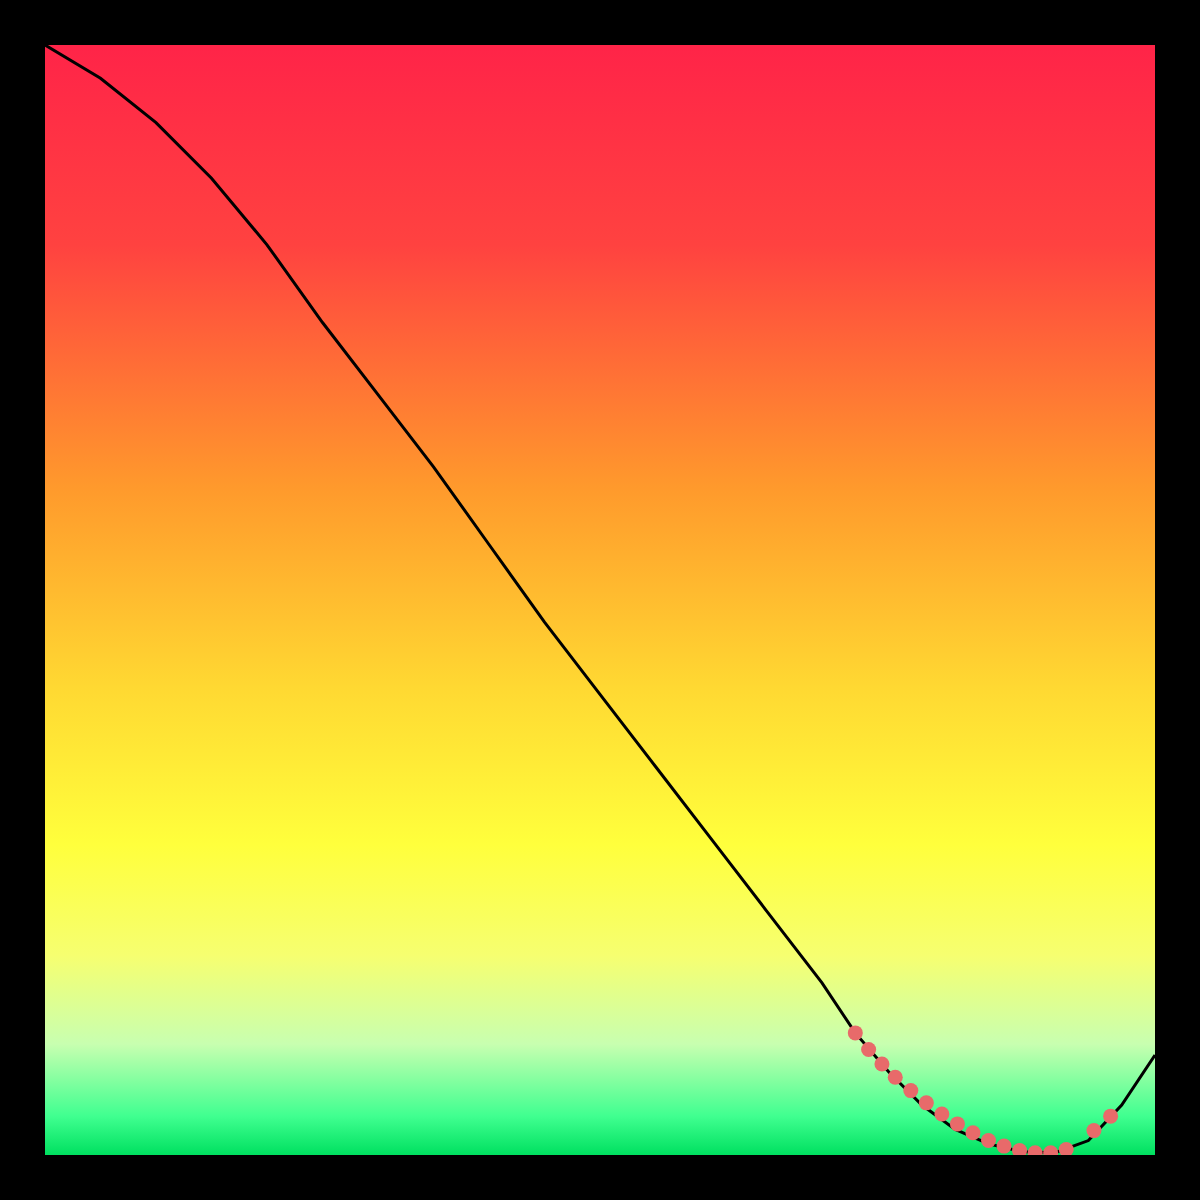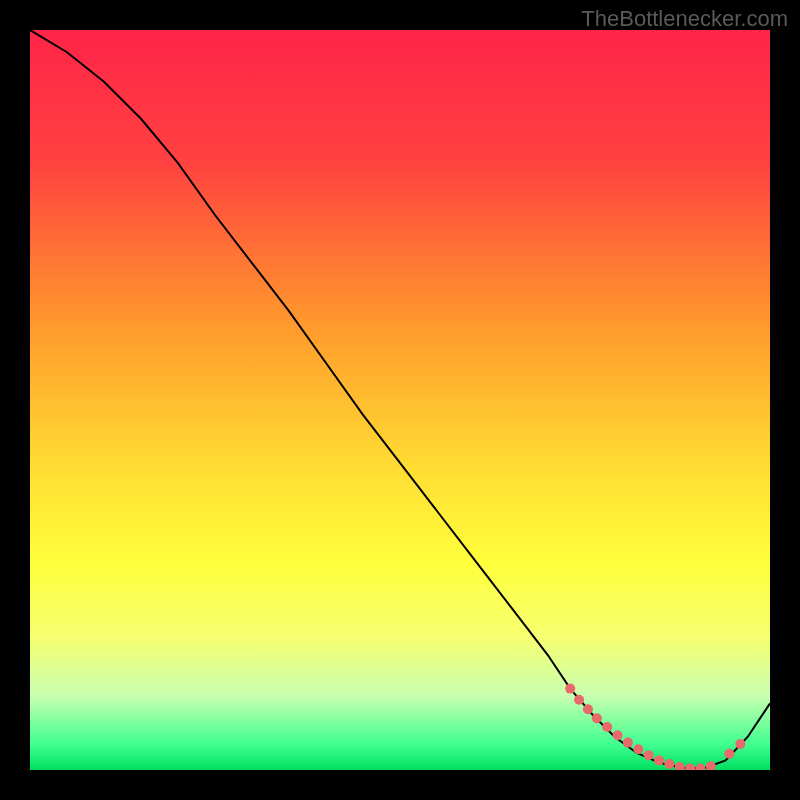--- a/index.html
+++ b/index.html
@@ -46,21 +46,20 @@
     left: 0;
     width: 100%;
     height: 100%;
     z-index: 5;
   }
 </style>
 </head>
 <body>
 
 <div class="container">
-  <div class="watermark">TheBottlenecker.com</div>
 
   <div class="plot-area">
     <svg class="gradient-bg" viewBox="0 0 740 740" preserveAspectRatio="none">
       <defs>
         <linearGradient id="bg-grad" x1="0" y1="0" x2="0" y2="1">
             <stop offset="0%" stop-color="#ff2448"></stop>
             <stop offset="18%" stop-color="#ff4240"></stop>
             <stop offset="40%" stop-color="#ff9a2c"></stop>
             <stop offset="57.99999999999999%" stop-color="#ffd932"></stop>
             <stop offset="72%" stop-color="#ffff3c"></stop>

